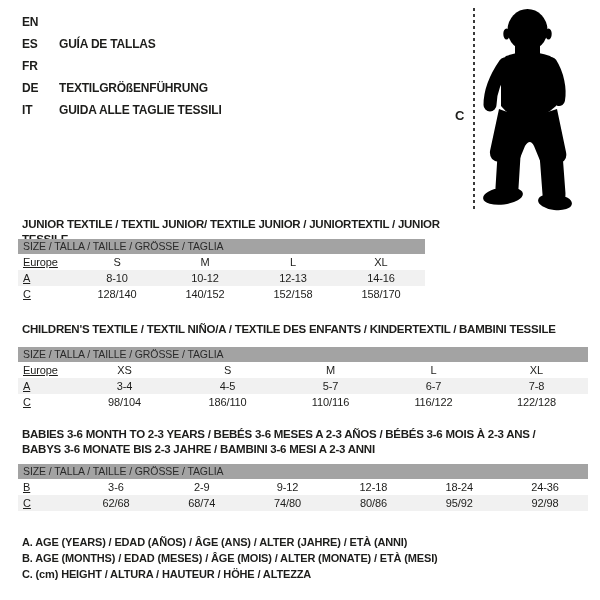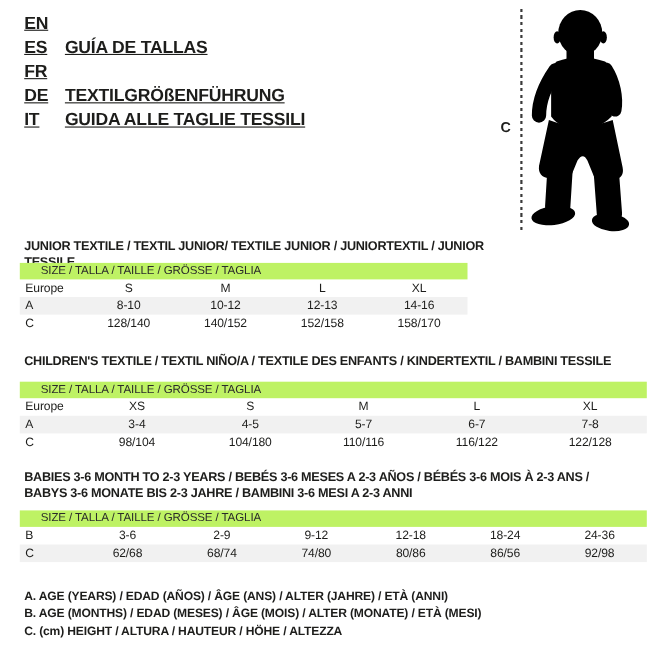--- a/index.html
+++ b/index.html
@@ -6,43 +6,43 @@
   body{
     width:600px;height:600px;background:#ffffff;position:relative;overflow:hidden;
     font-family:"Liberation Sans", sans-serif;color:#1d1d1b;
     -webkit-font-smoothing:antialiased;
   }
   .abs{position:absolute;}
 
   
   .lang-list{left:22px;top:11px;}
   .lang-row{display:flex;height:22px;align-items:center;
-    font-weight:bold;font-size:16px;letter-spacing:-0.2px;text-decoration:underline;}
+    font-weight:bold;font-size:12px;letter-spacing:-0.2px;}
   .lang-code{width:37px;}
 
   
   .dash-line{left:473px;top:8px;width:2px;height:203px;
     background:repeating-linear-gradient(to bottom,#3a3a3a 0 3px,transparent 3px 6px);}
   .height-label{left:455px;top:108px;font-weight:bold;font-size:13px;}
   .baby-svg{left:478px;top:6px;}
 
   
   .section-title{font-weight:bold;font-size:11.5px;letter-spacing:-0.25px;line-height:14.5px;}
 
   
   .table-block{left:18px;}
-  .size-bar{background:#bef264;height:15px;line-height:15px;padding-left:19px;
+  .size-bar{background:#a3a3a3;height:15px;line-height:15px;padding-left:5px;
     box-sizing:border-box;font-size:10.5px;color:#2a2a2a;letter-spacing:-0.1px;}
   .trow{display:grid;height:16px;align-items:center;font-size:11px;letter-spacing:-0.1px;}
   .rows .trow:nth-child(even){background:#f1f1f1;}
   .cols4{grid-template-columns:55px repeat(4,1fr);}
   .cols5{grid-template-columns:55px repeat(5,1fr);}
   .cols6{grid-template-columns:55px repeat(6,1fr);}
   .tcell{text-align:center;white-space:nowrap;}
-  .tlabel{text-align:left;padding-left:5px;}
+  .tlabel{text-align:left;padding-left:5px;text-decoration:underline;}
 
   
   .notes{left:22px;top:534px;}
   .note-line{font-weight:bold;font-size:11px;line-height:16px;letter-spacing:-0.15px;}
 </style>
 </head>
 <body>
 
 <div class="abs lang-list">
   <div class="lang-row">
@@ -128,21 +128,21 @@
         <div class="tcell tlabel">A</div>
         <div class="tcell">3-4</div>
         <div class="tcell">4-5</div>
         <div class="tcell">5-7</div>
         <div class="tcell">6-7</div>
         <div class="tcell">7-8</div>
       </div>
       <div class="trow cols5">
         <div class="tcell tlabel">C</div>
         <div class="tcell">98/104</div>
-        <div class="tcell">104/180</div>
+        <div class="tcell">186/110</div>
         <div class="tcell">110/116</div>
         <div class="tcell">116/122</div>
         <div class="tcell">122/128</div>
       </div>
     </div>
 </div>
 
 <div class="abs" style="left:22px;top:427px;width:560px">
   <div class="section-title">BABIES 3-6 MONTH TO 2-3 YEARS / BEBÉS 3-6 MESES A 2-3 AÑOS / BÉBÉS 3-6 MOIS À 2-3 ANS /</div>
   <div class="section-title">BABYS 3-6 MONATE BIS 2-3 JAHRE / BAMBINI 3-6 MESI A 2-3 ANNI</div>
@@ -158,21 +158,21 @@
         <div class="tcell">12-18</div>
         <div class="tcell">18-24</div>
         <div class="tcell">24-36</div>
       </div>
       <div class="trow cols6">
         <div class="tcell tlabel">C</div>
         <div class="tcell">62/68</div>
         <div class="tcell">68/74</div>
         <div class="tcell">74/80</div>
         <div class="tcell">80/86</div>
-        <div class="tcell">86/56</div>
+        <div class="tcell">95/92</div>
         <div class="tcell">92/98</div>
       </div>
     </div>
 </div>
 
 <div class="abs notes">
   <div class="note-line">A. AGE (YEARS) / EDAD (AÑOS) / ÂGE (ANS) / ALTER (JAHRE) / ETÀ (ANNI)</div>
   <div class="note-line">B. AGE (MONTHS) / EDAD (MESES) / ÂGE (MOIS) / ALTER (MONATE) / ETÀ (MESI)</div>
   <div class="note-line">C. (cm) HEIGHT / ALTURA / HAUTEUR / HÖHE / ALTEZZA</div>
 </div>

